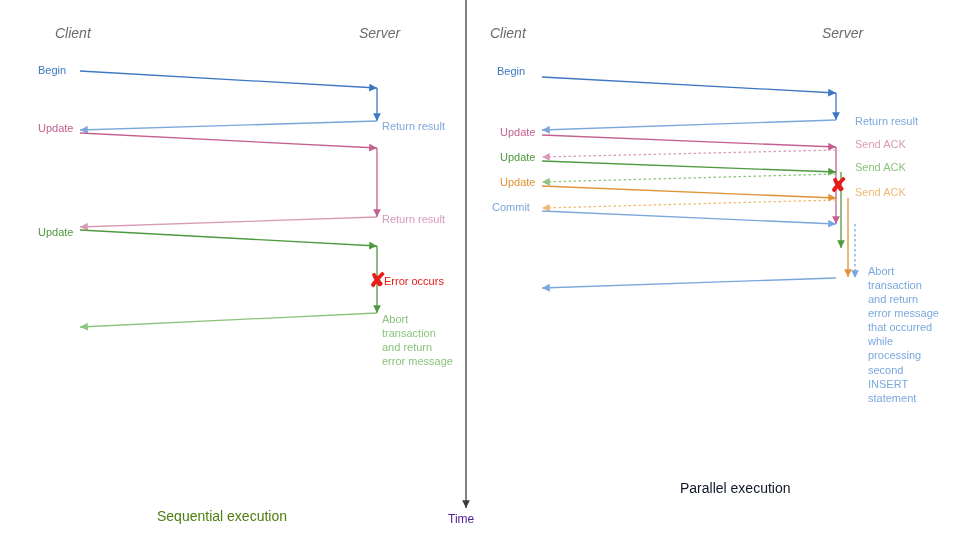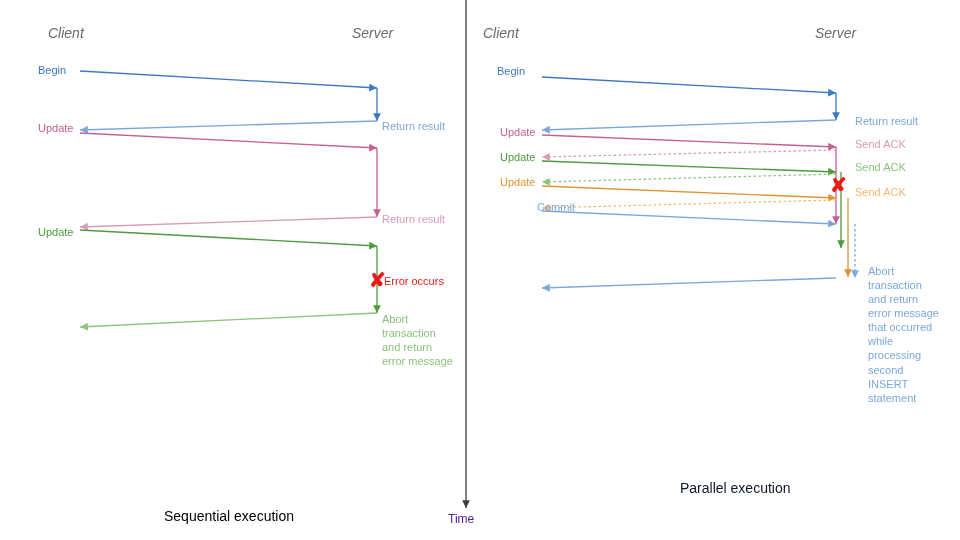--- a/index.html
+++ b/index.html
@@ -21,20 +21,21 @@
     top: 0;
     width: 960px;
     height: 540px;
   }
   .lane-header {
     position: absolute;
     font-style: italic;
     font-size: 14px;
     color: #6b6b6b;
     white-space: nowrap;
+    margin-left: 7px;
   }
   .msg-label {
     position: absolute;
     font-size: 11px;
     white-space: nowrap;
     line-height: 1.28;
   }
   .msg-label.wrapped {
     white-space: normal;
   }
@@ -170,30 +171,30 @@
       <div class="lane-header" style="left: 48px; top: 25px; color: rgb(107, 107, 107);">Client</div>
       <div class="lane-header" style="left: 352px; top: 25px; color: rgb(107, 107, 107);">Server</div>
       <div class="msg-label" style="left: 38px; top: 63px; color: rgb(61, 119, 194);">Begin</div>
       <div class="msg-label" style="left: 382px; top: 119px; color: rgb(123, 167, 221);">Return result</div>
       <div class="msg-label" style="left: 38px; top: 121px; color: rgb(196, 96, 143);">Update</div>
       <div class="msg-label" style="left: 382px; top: 212px; color: rgb(217, 154, 184);">Return result</div>
       <div class="msg-label" style="left: 38px; top: 225px; color: rgb(77, 154, 63);">Update</div>
       <div class="msg-label wrapped" style="left: 382px; top: 312px; color: rgb(139, 196, 124); width: 84px;">Abort<br>transaction<br>and return<br>error message</div>
       <div class="xmark" style="left: 369px; top: 270px; color: rgb(232, 26, 26);">✘</div>
       <div class="msg-label" style="left: 384px; top: 274px; color: rgb(232, 26, 26);">Error occurs</div>
-      <div class="caption" style="left: 164px; top: 508px; color: #000000;">Sequential execution</div>
+      <div class="caption" style="left: 157px; top: 508px; color: #4d7c0f;">Sequential execution</div>
       <div class="lane-header" style="left: 483px; top: 25px; color: rgb(107, 107, 107);">Client</div>
       <div class="lane-header" style="left: 815px; top: 25px; color: rgb(107, 107, 107);">Server</div>
       <div class="msg-label" style="left: 497px; top: 64px; color: rgb(61, 119, 194);">Begin</div>
       <div class="msg-label" style="left: 855px; top: 114px; color: rgb(123, 167, 221);">Return result</div>
       <div class="msg-label" style="left: 500px; top: 125px; color: rgb(196, 96, 143);">Update</div>
       <div class="msg-label" style="left: 855px; top: 137px; color: rgb(217, 154, 184);">Send ACK</div>
       <div class="msg-label" style="left: 500px; top: 150px; color: rgb(77, 154, 63);">Update</div>
       <div class="msg-label" style="left: 855px; top: 160px; color: rgb(139, 196, 124);">Send ACK</div>
       <div class="msg-label" style="left: 500px; top: 175px; color: rgb(224, 146, 53);">Update</div>
       <div class="msg-label" style="left: 855px; top: 185px; color: rgb(240, 185, 113);">Send ACK</div>
-      <div class="msg-label" style="left: 492px; top: 200px; color: rgb(123, 167, 221); margin-left: 45px;">Commit</div>
+      <div class="msg-label" style="left: 492px; top: 200px; color: rgb(123, 167, 221);">Commit</div>
       <div class="msg-label wrapped" style="left: 868px; top: 264px; color: rgb(123, 167, 221); width: 84px;">Abort<br>transaction<br>and return<br>error message<br>that occurred<br>while<br>processing<br>second<br>INSERT<br>statement</div>
       <div class="xmark" style="left: 830px; top: 175px; color: rgb(232, 26, 26);">✘</div>
       <div class="caption" style="left: 680px; top: 480px; color: #0f172a;">Parallel execution</div>
       <div class="axis-label" style="left: 448px; top: 512px; color: #4c1d95;">Time</div>
     </div>
 </div>
 
 </body></html>

